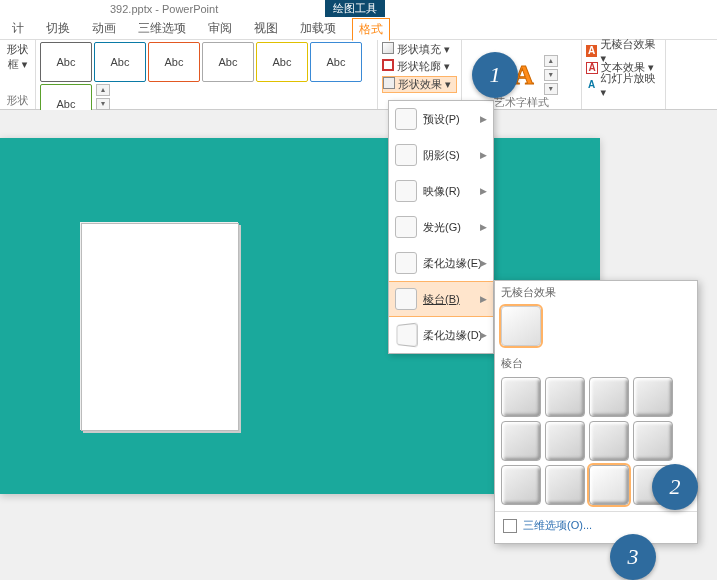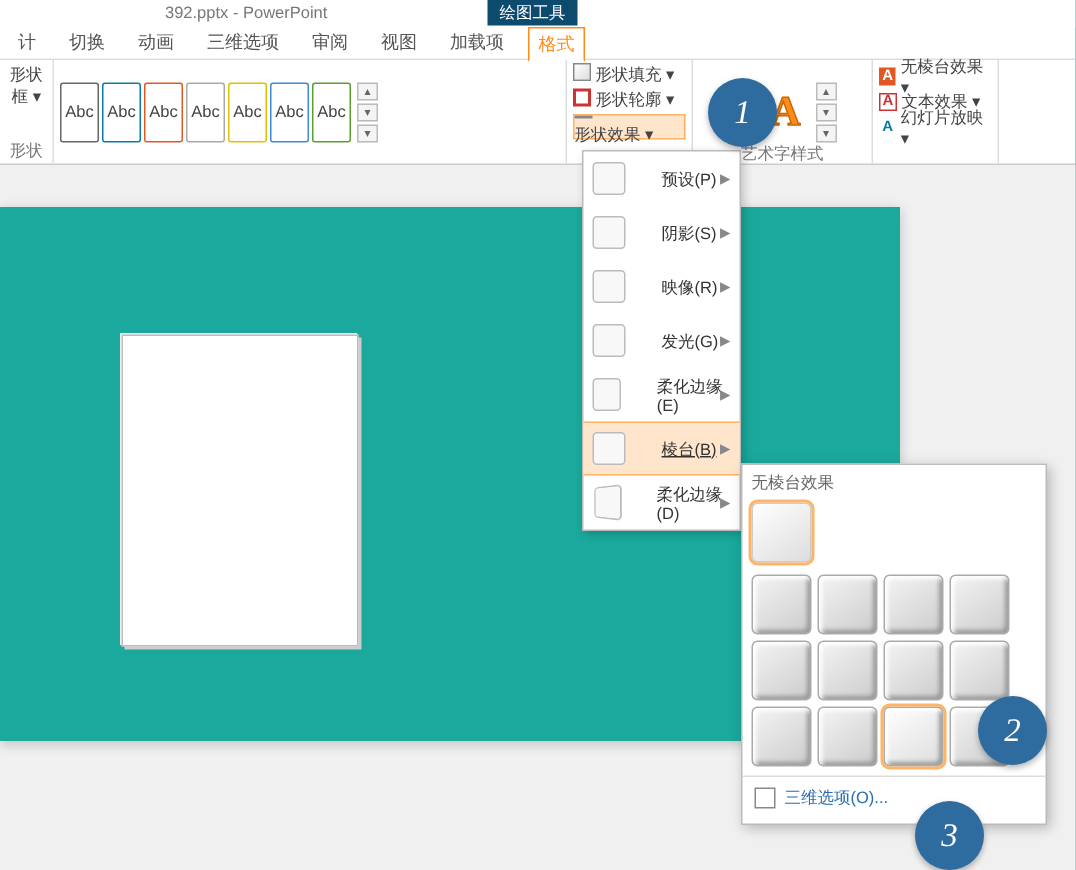--- a/index.html
+++ b/index.html
@@ -8,57 +8,57 @@
   .titlebar .contextual { position: absolute; left: 325px; top: 0; background: #0c4a6e; color: #fff; padding: 1px 8px; font-size: 11px; }
   .tabs { height: 22px; display: flex; align-items: center; gap: 10px; padding: 0 6px; font-size: 12px; color: #555; border-bottom: 1px solid #ddd; }
   .tabs .tab { padding: 2px 6px; cursor: default; }
   .tabs .tab.active { color: #ff8c1a; border: 1px solid #ff8c1a; border-bottom: 1px solid #fff; background: #fff; position: relative; top: 1px; }
   .ribbon { height: 70px; display: flex; border-bottom: 1px solid #ccc; }
   .group { border-right: 1px solid #ddd; display: flex; flex-direction: column; padding: 2px 4px; position: relative; }
   .group-body { flex: 1; display: flex; align-items: center; gap: 2px; flex-wrap: wrap; }
   .group-label { text-align: center; font-size: 11px; color: #777; height: 14px; }
   .g-shape { width: 36px; }
   .g-shape .group-body { flex-direction: column; gap: 0; font-size: 11px; color: #444; }
-  .style-box { width: 26px; height: 40px; border: 1px solid #ccc; border-radius: 2px; display: flex; align-items: center; justify-content: center; font-size: 11px; color: #444; background: #fff; }
+  .style-box { width: 52px; height: 40px; border: 1px solid #ccc; border-radius: 2px; display: flex; align-items: center; justify-content: center; font-size: 11px; color: #444; background: #fff; }
   .style-box.b1 { border-color: #666; }
   .style-box.b2 { border-color: #0a7aa6; }
   .style-box.b3 { border-color: #e25822; }
   .style-box.b4 { border-color: #aaa; }
   .style-box.b5 { border-color: #e0c000; }
   .style-box.b6 { border-color: #3a8ad6; }
   .style-box.b7 { border-color: #5aa02c; }
   .style-scroll { width: 14px; height: 40px; display: flex; flex-direction: column; justify-content: space-between; margin-left: 2px; }
   .style-scroll div { width: 14px; height: 12px; border: 1px solid #bbb; background: #f4f4f4; font-size: 8px; text-align: center; line-height: 10px; color: #666; }
   .fill-group { width: 84px; }
   .fill-item { font-size: 11px; color: #444; display: flex; align-items: flex-start; gap: 3px; height: 17px; width: 100%; }
-  .fill-item.active { background: #ffe5cc; border: 1px solid #ffb366; flex-direction: column; }
+  .fill-item.active { background: #ffe5cc; border: 1px solid #ffb366; }
   .ficon { width: 12px; height: 12px; border: 1px solid #888; display: inline-block; }
   .ficon.fill { background: linear-gradient(135deg,#fff,#ddd); }
   .ficon.outline { border: 2px solid #c33; background: #fff; }
   .ficon.effect { background: #eee; }
   .wordart-group { width: 120px; }
   .wa-letter { font-size: 28px; font-weight: bold; font-family: Times, serif; }
   .wa1 { color: #4aa0d8; -webkit-text-stroke: 1px #2a7aa8; }
   .wa2 { color: #ff8c1a; -webkit-text-stroke: 1px #cc6600; }
   .text-group { width: 84px; }
   .text-item { font-size: 11px; color: #444; display: flex; align-items: center; gap: 3px; height: 17px; width: 100%; }
   .ticon { width: 12px; height: 12px; display: inline-flex; align-items: center; justify-content: center; font-size: 10px; font-weight: bold; }
   .ticon.fill { color: #fff; background: #e25822; }
   .ticon.outline { color: #c33; border: 1px solid #c33; }
   .ticon.effect { color: #0a7aa6; }
   .canvas { position: absolute; top: 110px; left: 0; right: 0; bottom: 0; background: #f0f0f0; }
   .slide { position: absolute; left: 0; top: 28px; width: 600px; height: 356px; background: #1aa99c; box-shadow: 0 2px 8px rgba(0,0,0,0.2); }
   .shape-rect { position: absolute; left: 81px; top: 85px; width: 158px; height: 208px; background: #fff; border: 1px solid #bbb; box-shadow: 2px 2px 0 #ccc, -1px -1px 0 #eee; }
   .effects-menu { position: absolute; left: 388px; top: 100px; width: 106px; background: #fff; border: 1px solid #bbb; box-shadow: 2px 2px 6px rgba(0,0,0,0.2); z-index: 5; }
-  .menu-item { height: 36px; display: flex; align-items: center; gap: 24px; padding: 0 6px; font-size: 11px; color: #333; position: relative; }
+  .menu-item { height: 36px; display: flex; align-items: center; gap: 6px; padding: 0 6px; font-size: 11px; color: #333; position: relative; }
   .menu-item .arrow { position: absolute; right: 6px; color: #888; font-size: 9px; }
   .menu-item.active { background: #ffe5cc; border-top: 1px solid #ffb366; border-bottom: 1px solid #ffb366; text-decoration: underline; }
   .menu-icon { width: 22px; height: 22px; border: 1px solid #bbb; border-radius: 3px; background: #f8f8f8; }
   .menu-icon.rot { transform: perspective(30px) rotateY(-18deg); }
-  .bevel-panel { position: absolute; left: 494px; top: 280px; width: 204px; background: #fff; border: 1px solid #bbb; box-shadow: 2px 2px 8px rgba(0,0,0,0.25); z-index: 6; padding-bottom: 4px; margin-top: 29px; }
+  .bevel-panel { position: absolute; left: 494px; top: 280px; width: 204px; background: #fff; border: 1px solid #bbb; box-shadow: 2px 2px 8px rgba(0,0,0,0.25); z-index: 6; padding-bottom: 4px; }
   .bevel-header { font-size: 11px; color: #666; padding: 4px 6px; }
   .bevel-grid { display: flex; flex-wrap: wrap; gap: 4px; padding: 2px 6px 6px; }
   .bevel-swatch { width: 40px; height: 40px; background: linear-gradient(145deg,#f4f4f4,#ccc); border: 1px solid #aaa; border-radius: 4px; box-shadow: inset 2px 2px 3px #fff, inset -2px -2px 3px #999; }
   .bevel-swatch.none { background: #eee; box-shadow: none; border: 1px solid #ccc; }
   .bevel-swatch.sel { outline: 2px solid #ffb366; background: linear-gradient(145deg,#fff,#ddd); }
   .bevel-footer { border-top: 1px solid #ddd; padding: 6px 8px; font-size: 11px; color: #2a6db0; display: flex; align-items: flex-end; gap: 6px; }
   .bevel-footer .ico { width: 14px; height: 14px; border: 1px solid #888; }
   .callout { position: absolute; width: 46px; height: 46px; border-radius: 50%; background: #2e6b9e; color: #fff; display: flex; align-items: center; justify-content: center; font-size: 22px; font-style: italic; font-family: Georgia, serif; z-index: 20; box-shadow: 0 2px 4px rgba(0,0,0,0.3); }
   .c1 { left: 472px; top: 52px; }
   .c2 { left: 652px; top: 464px; }
@@ -202,20 +202,21 @@
       <span>柔化边缘(D)</span>
       <span class="arrow">▶</span>
     </div>
 </div>
 
 <div class="bevel-panel">
   <div class="bevel-header">无棱台效果</div>
   <div class="bevel-grid">
     <div class="bevel-swatch none sel"></div>
   </div>
+  <div class="bevel-header">棱台</div>
   <div class="bevel-grid">
     <div class="bevel-swatch"></div>
     <div class="bevel-swatch"></div>
     <div class="bevel-swatch"></div>
     <div class="bevel-swatch"></div>
     <div class="bevel-swatch"></div>
     <div class="bevel-swatch"></div>
     <div class="bevel-swatch"></div>
     <div class="bevel-swatch"></div>
     <div class="bevel-swatch"></div>

